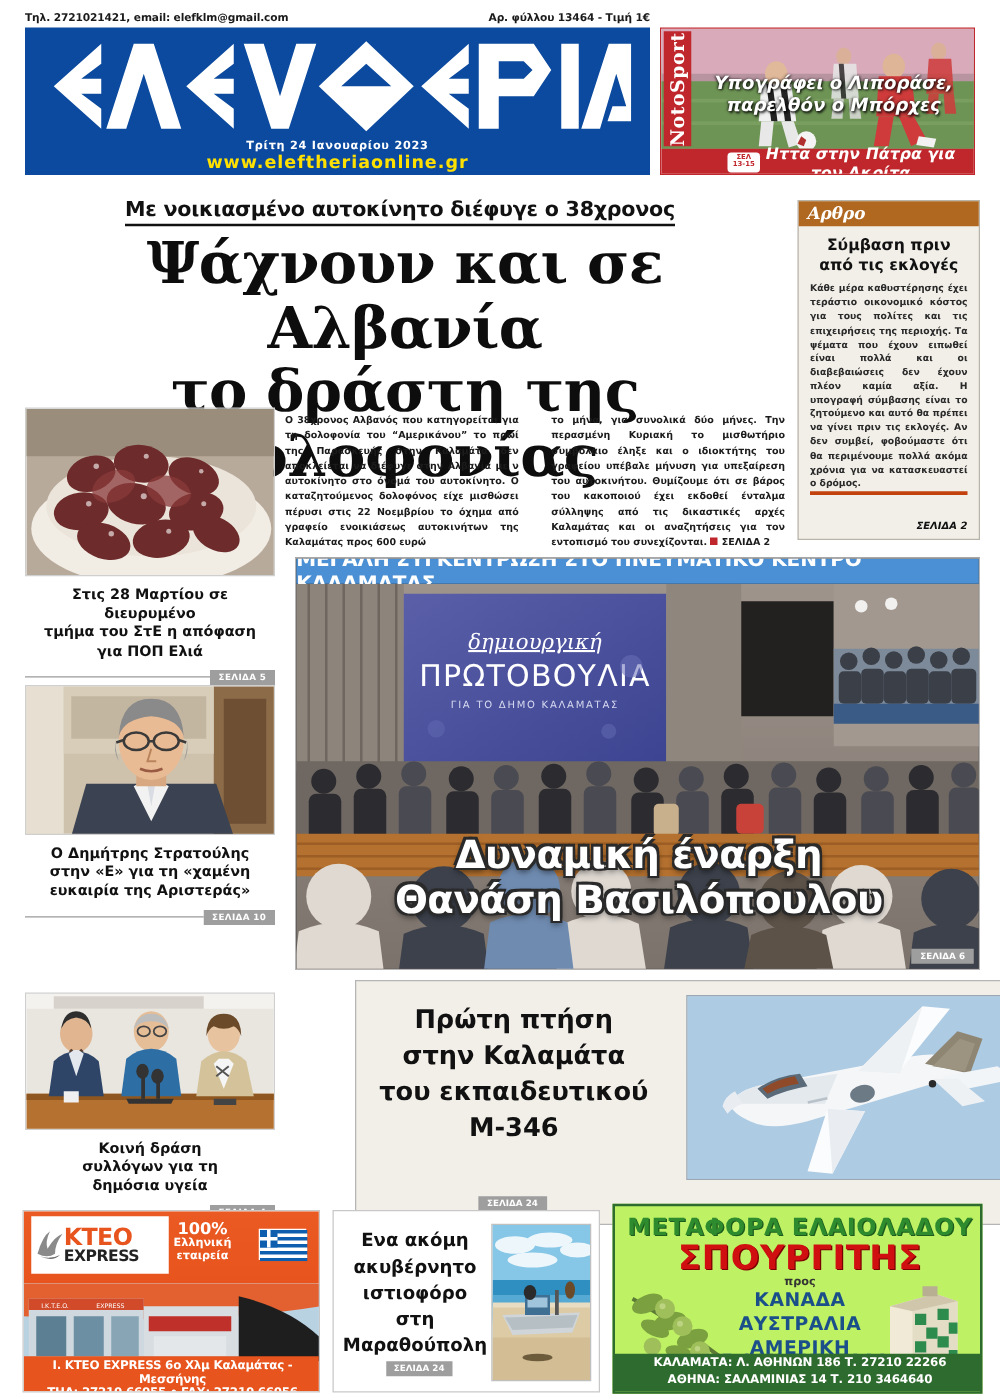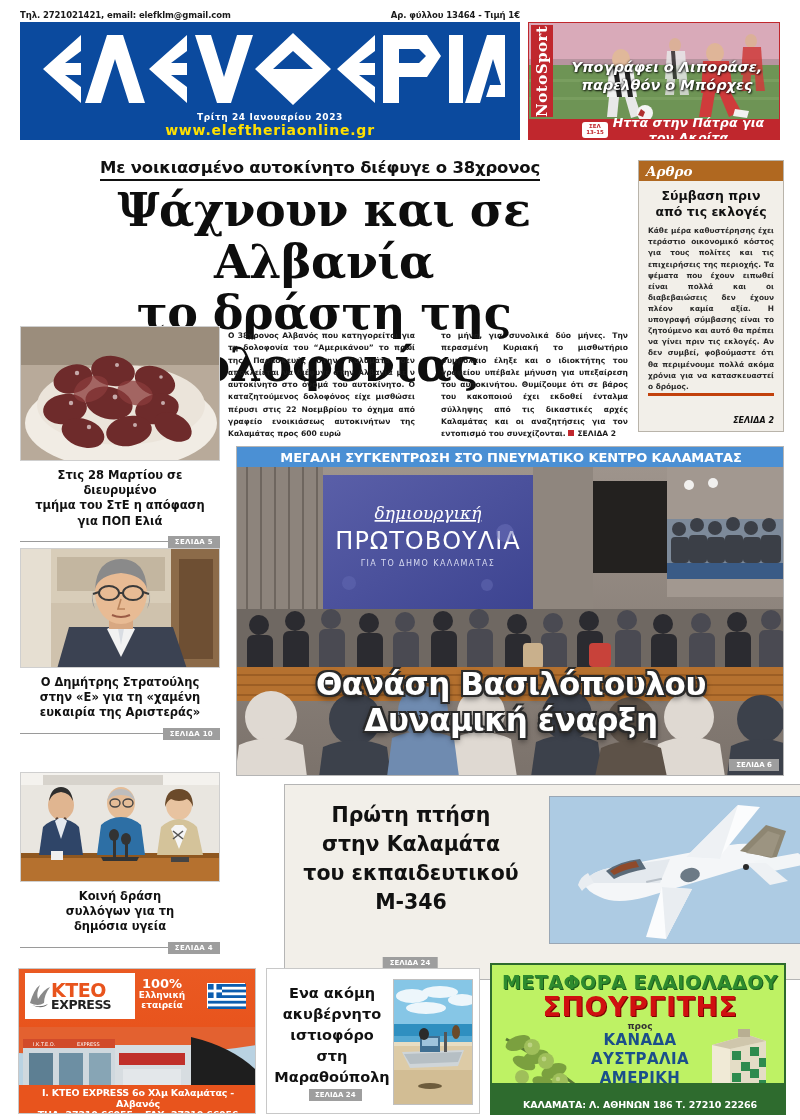--- a/index.html
+++ b/index.html
@@ -149,21 +149,21 @@
   
   .feature{
     position:absolute; left:236px; top:446px; width:548px; height:330px;
     border:1px solid #b5b5b5; overflow:hidden; background:#333;
   }
   .feature-banner{
     position:absolute; left:0; top:0; width:548px; height:20px;
     background:#4b90d4; display:flex; align-items:center; justify-content:center;
   }
   .feature-banner span{
-    color:#fff; font-weight:bold; font-size:13px; letter-spacing:-.1px;
+    color:#fff; font-weight:bold; font-size:16px; letter-spacing:-.1px;
   }
   .feature-photo{ position:absolute; left:0; top:20px; width:548px; height:310px; overflow:hidden; }
   .feature-overlay{
     position:absolute; left:0; bottom:36px; width:548px; text-align:center;
     font-size:31px; font-weight:bold; color:#fff; line-height:1.18;
     text-shadow: 2px 2px 0 #2a2a2a, -2px 2px 0 #2a2a2a, 2px -2px 0 #2a2a2a,
                  -2px -2px 0 #2a2a2a, 0 3px 6px rgba(0,0,0,.7);
     letter-spacing:-.4px;
   }
   .feature-badge{
@@ -267,21 +267,21 @@
     position:absolute; left:0; top:66px; width:296px; text-align:center;
     color:#1b4f8a; font-size:15px; font-weight:bold; line-height:1.28; letter-spacing:.4px;
   }
   .oil-all{
     position:absolute; left:0; top:116px; width:296px; text-align:center;
     color:#1b4f8a; font-size:13.5px; font-weight:bold; letter-spacing:.4px;
   }
   .oil-all em{ font-size:8px; font-style:normal; color:#d01010;}
   .oil-foot{
     position:absolute; left:0; bottom:0; width:296px; height:30px;
-    background:#2e6b2e; color:#fff; text-align:center; padding-top:16px;
+    background:#2e6b2e; color:#fff; text-align:center; padding-top:2px;
   }
   .oil-foot div{ font-size:9.5px; font-weight:bold; letter-spacing:-.1px; line-height:1.35;}
   .oil-olive{ position:absolute; left:10px; top:66px; width:88px; height:70px;}
   .oil-tin{ position:absolute; right:14px; top:62px; width:62px; height:76px;}
 </style>
 </head>
 <body>
 
 <div class="page">
 
@@ -480,21 +480,21 @@
     </div>
     <div class="cap" style="white-space:pre-line;">Ο Δημήτρης Στρατούλης
 στην «Ε» για τη «χαμένη
 ευκαιρία της Αριστεράς»</div>
     <div class="side-foot">
       <div class="rule"></div>
       <div class="pagebadge">ΣΕΛΙΔΑ 10</div>
     </div>
   </div>
 
-  <div class="side-card" style="top:772px;">
+  <div class="side-card" style="top:794px;">
     <div class="thumb" style="height:110px;">
       <svg viewBox="0 0 200 110" preserveAspectRatio="none" width="200" height="110">
         <rect width="200" height="110" fill="#e9e6e0"></rect>
         <rect x="0" y="0" width="200" height="12" fill="#f4f2ee"></rect>
         <rect x="22" y="2" width="120" height="10" fill="#d7d3cc"></rect>
 
         <rect x="0" y="80" width="200" height="30" fill="#b5712f"></rect>
         <rect x="0" y="80" width="200" height="5" fill="#8f571f"></rect>
 
         <g>
@@ -675,22 +675,22 @@
               <path d="M155 271 q31 -14 62 0 L222 310 L150 310 Z"></path>
           </g>
           <g fill="#5d5248">
             <circle cx="394" cy="254" r="24"></circle>
               <path d="M364 281 q30 -14 60 0 L430 310 L358 310 Z"></path>
           </g>
         </g>
       </svg>
     </div>
     <div class="feature-overlay">
+      <div>Δυναμική έναρξη</div>
       <div>Θανάση Βασιλόπουλου</div>
-      <div>Δυναμική έναρξη</div>
     </div>
     <div class="feature-badge">ΣΕΛΙΔΑ 6</div>
   </div>
 
   <div class="m346">
     <div class="m346-text">
       <span style="white-space:pre-line;">Πρώτη πτήση
 στην Καλαμάτα
 του εκπαιδευτικού
 M-346</span>
@@ -771,21 +771,21 @@
         <rect x="10" y="26" width="24" height="32" fill="#5d7f93"></rect>
         <rect x="40" y="26" width="24" height="32" fill="#6d8fa3"></rect>
         <rect x="70" y="26" width="22" height="32" fill="#87a5b5"></rect>
         <rect x="96" y="18" width="76" height="40" fill="#d7dde1"></rect>
         <rect x="100" y="26" width="66" height="12" fill="#c0302a"></rect>
         <rect x="104" y="42" width="58" height="16" fill="#e3e7ea"></rect>
         <path d="M172 10 Q214 20 238 44 L238 62 L172 62 Z" fill="#1e1e1e"></path>
       </svg>
     </div>
     <div class="kteo-bottom">
-      <div class="kteo-b1">Ι. ΚΤΕΟ EXPRESS  6ο Χλμ Καλαμάτας - Αλβανός</div>
+      <div class="kteo-b1">Ι. ΚΤΕΟ EXPRESS  6ο Χλμ Καλαμάτας - Μεσσήνης</div>
       <div class="kteo-b2">ΤΗΛ: 27210 66055  •  FAX: 27210 66056</div>
     </div>
   </div>
 
   <div class="ad-sail">
     <div class="sail-text" style="white-space:pre-line;">Ενα ακόμη
 ακυβέρνητο
 ιστιοφόρο στη
 Μαραθούπολη</div>
     <div class="sail-badge">ΣΕΛΙΔΑ 24</div>

